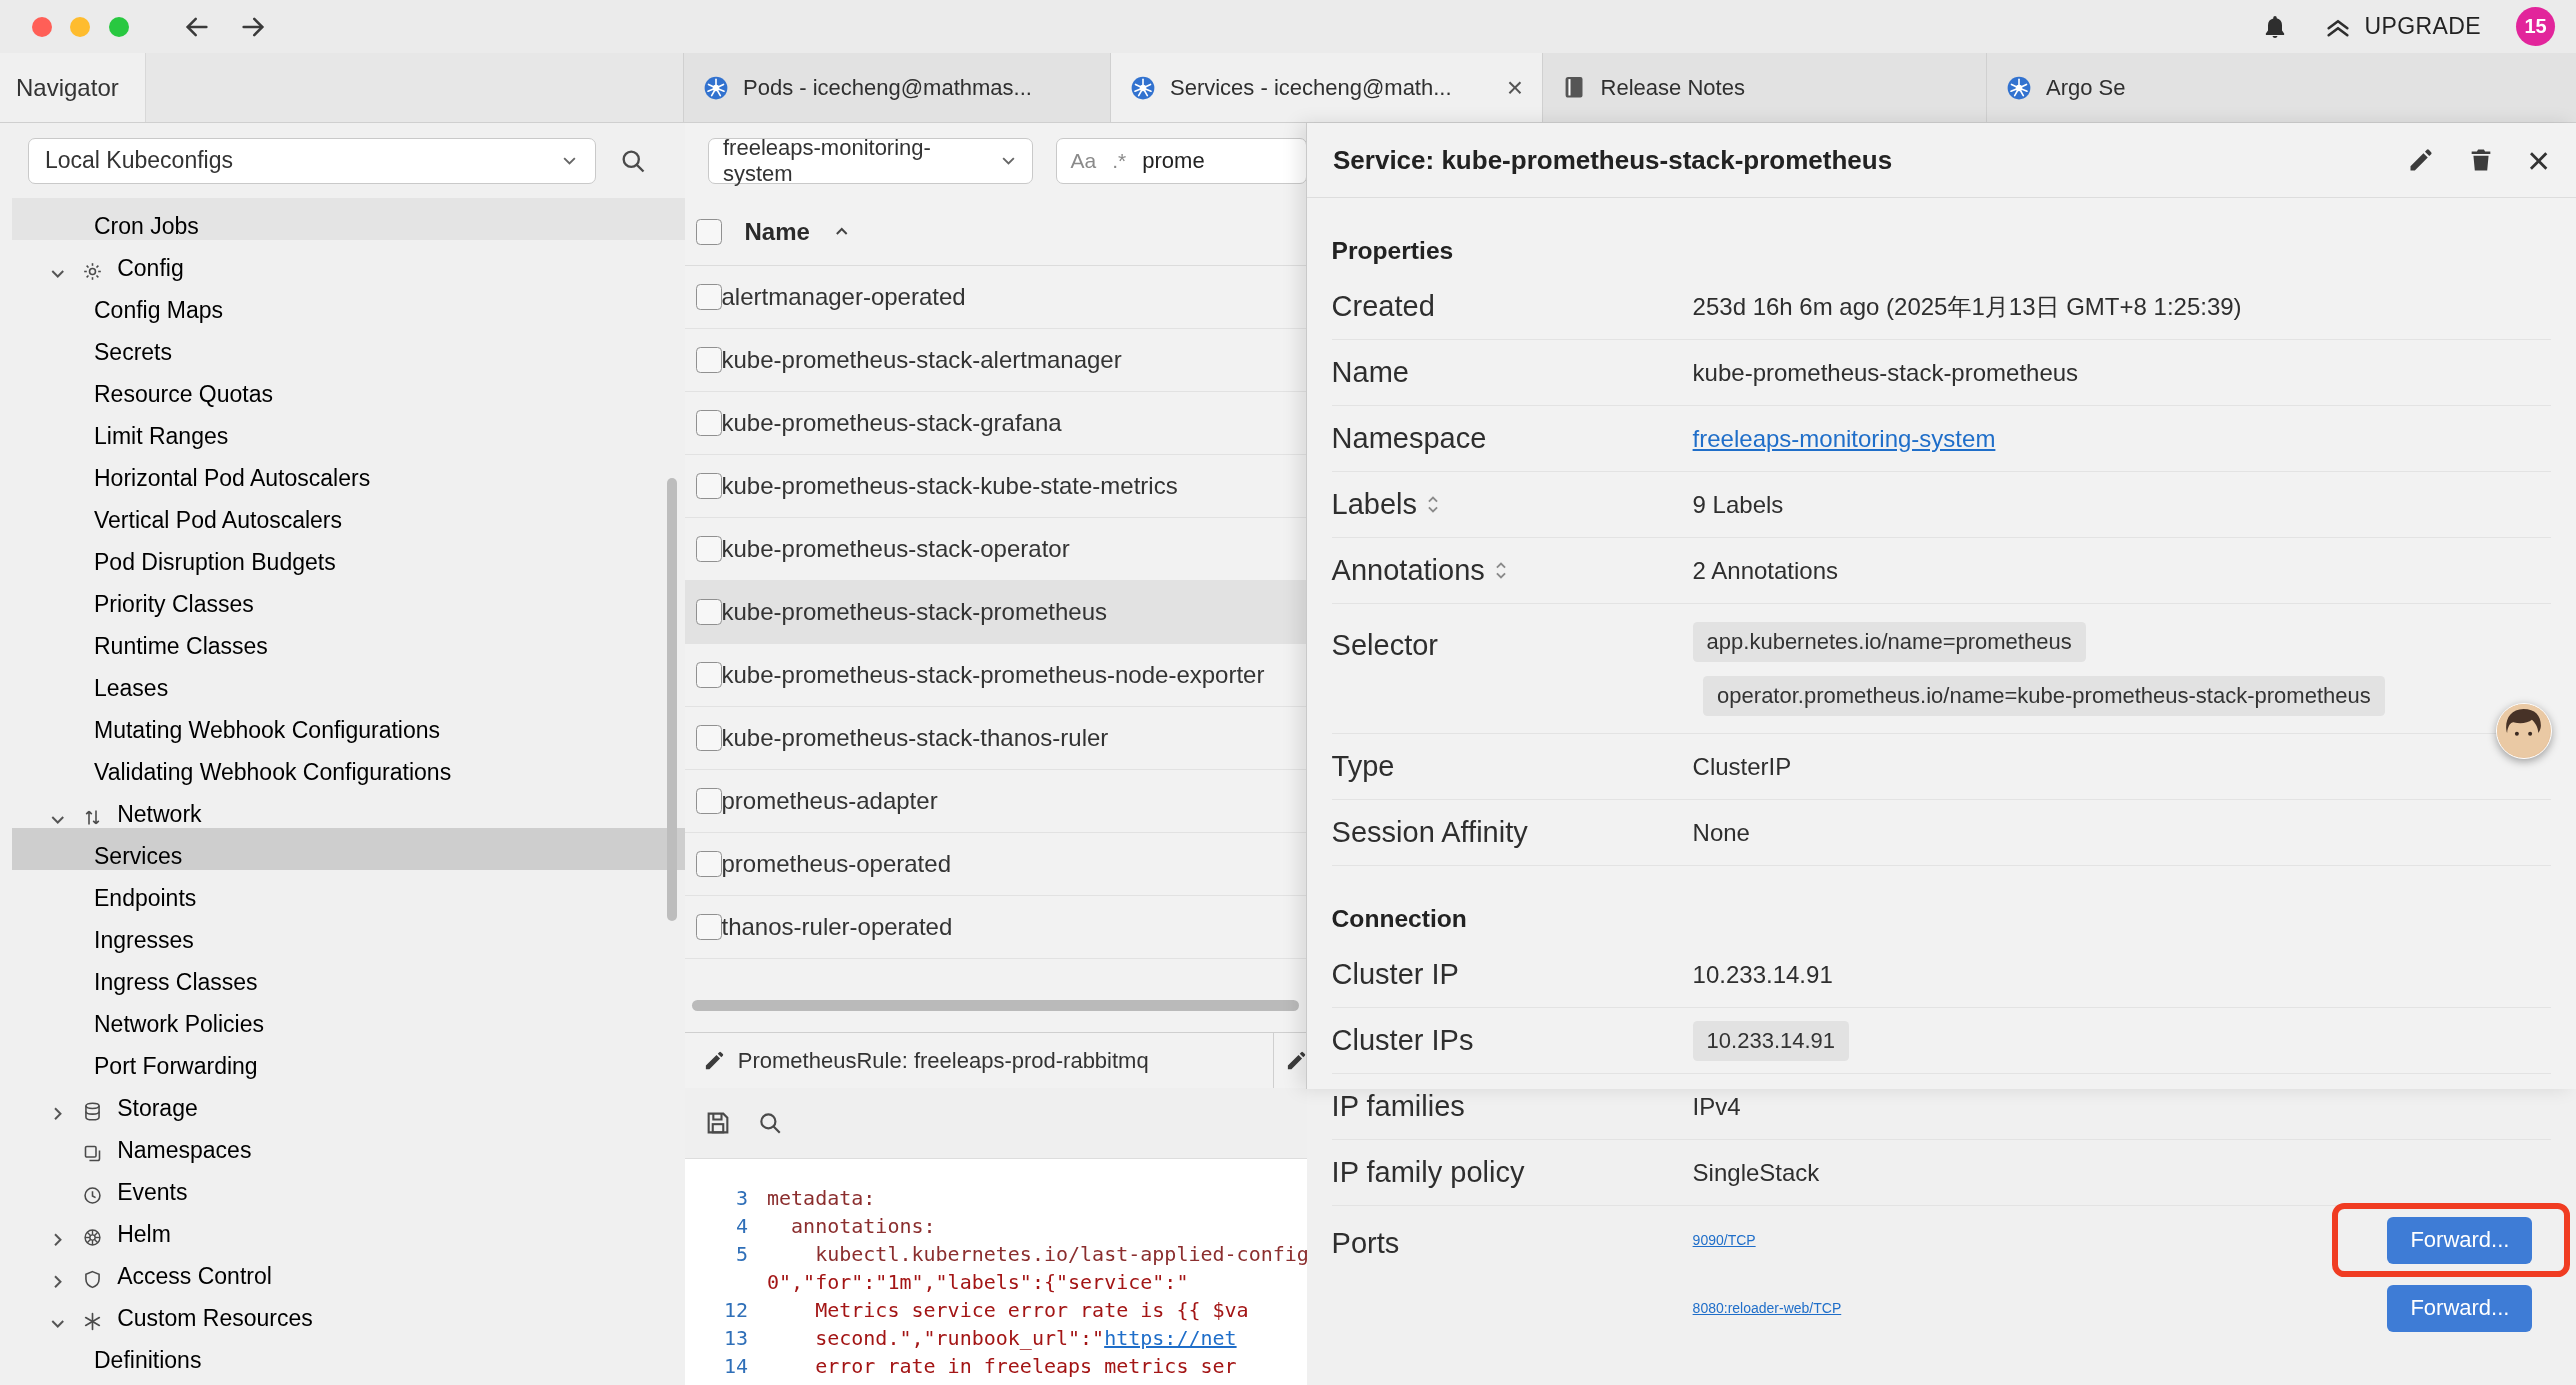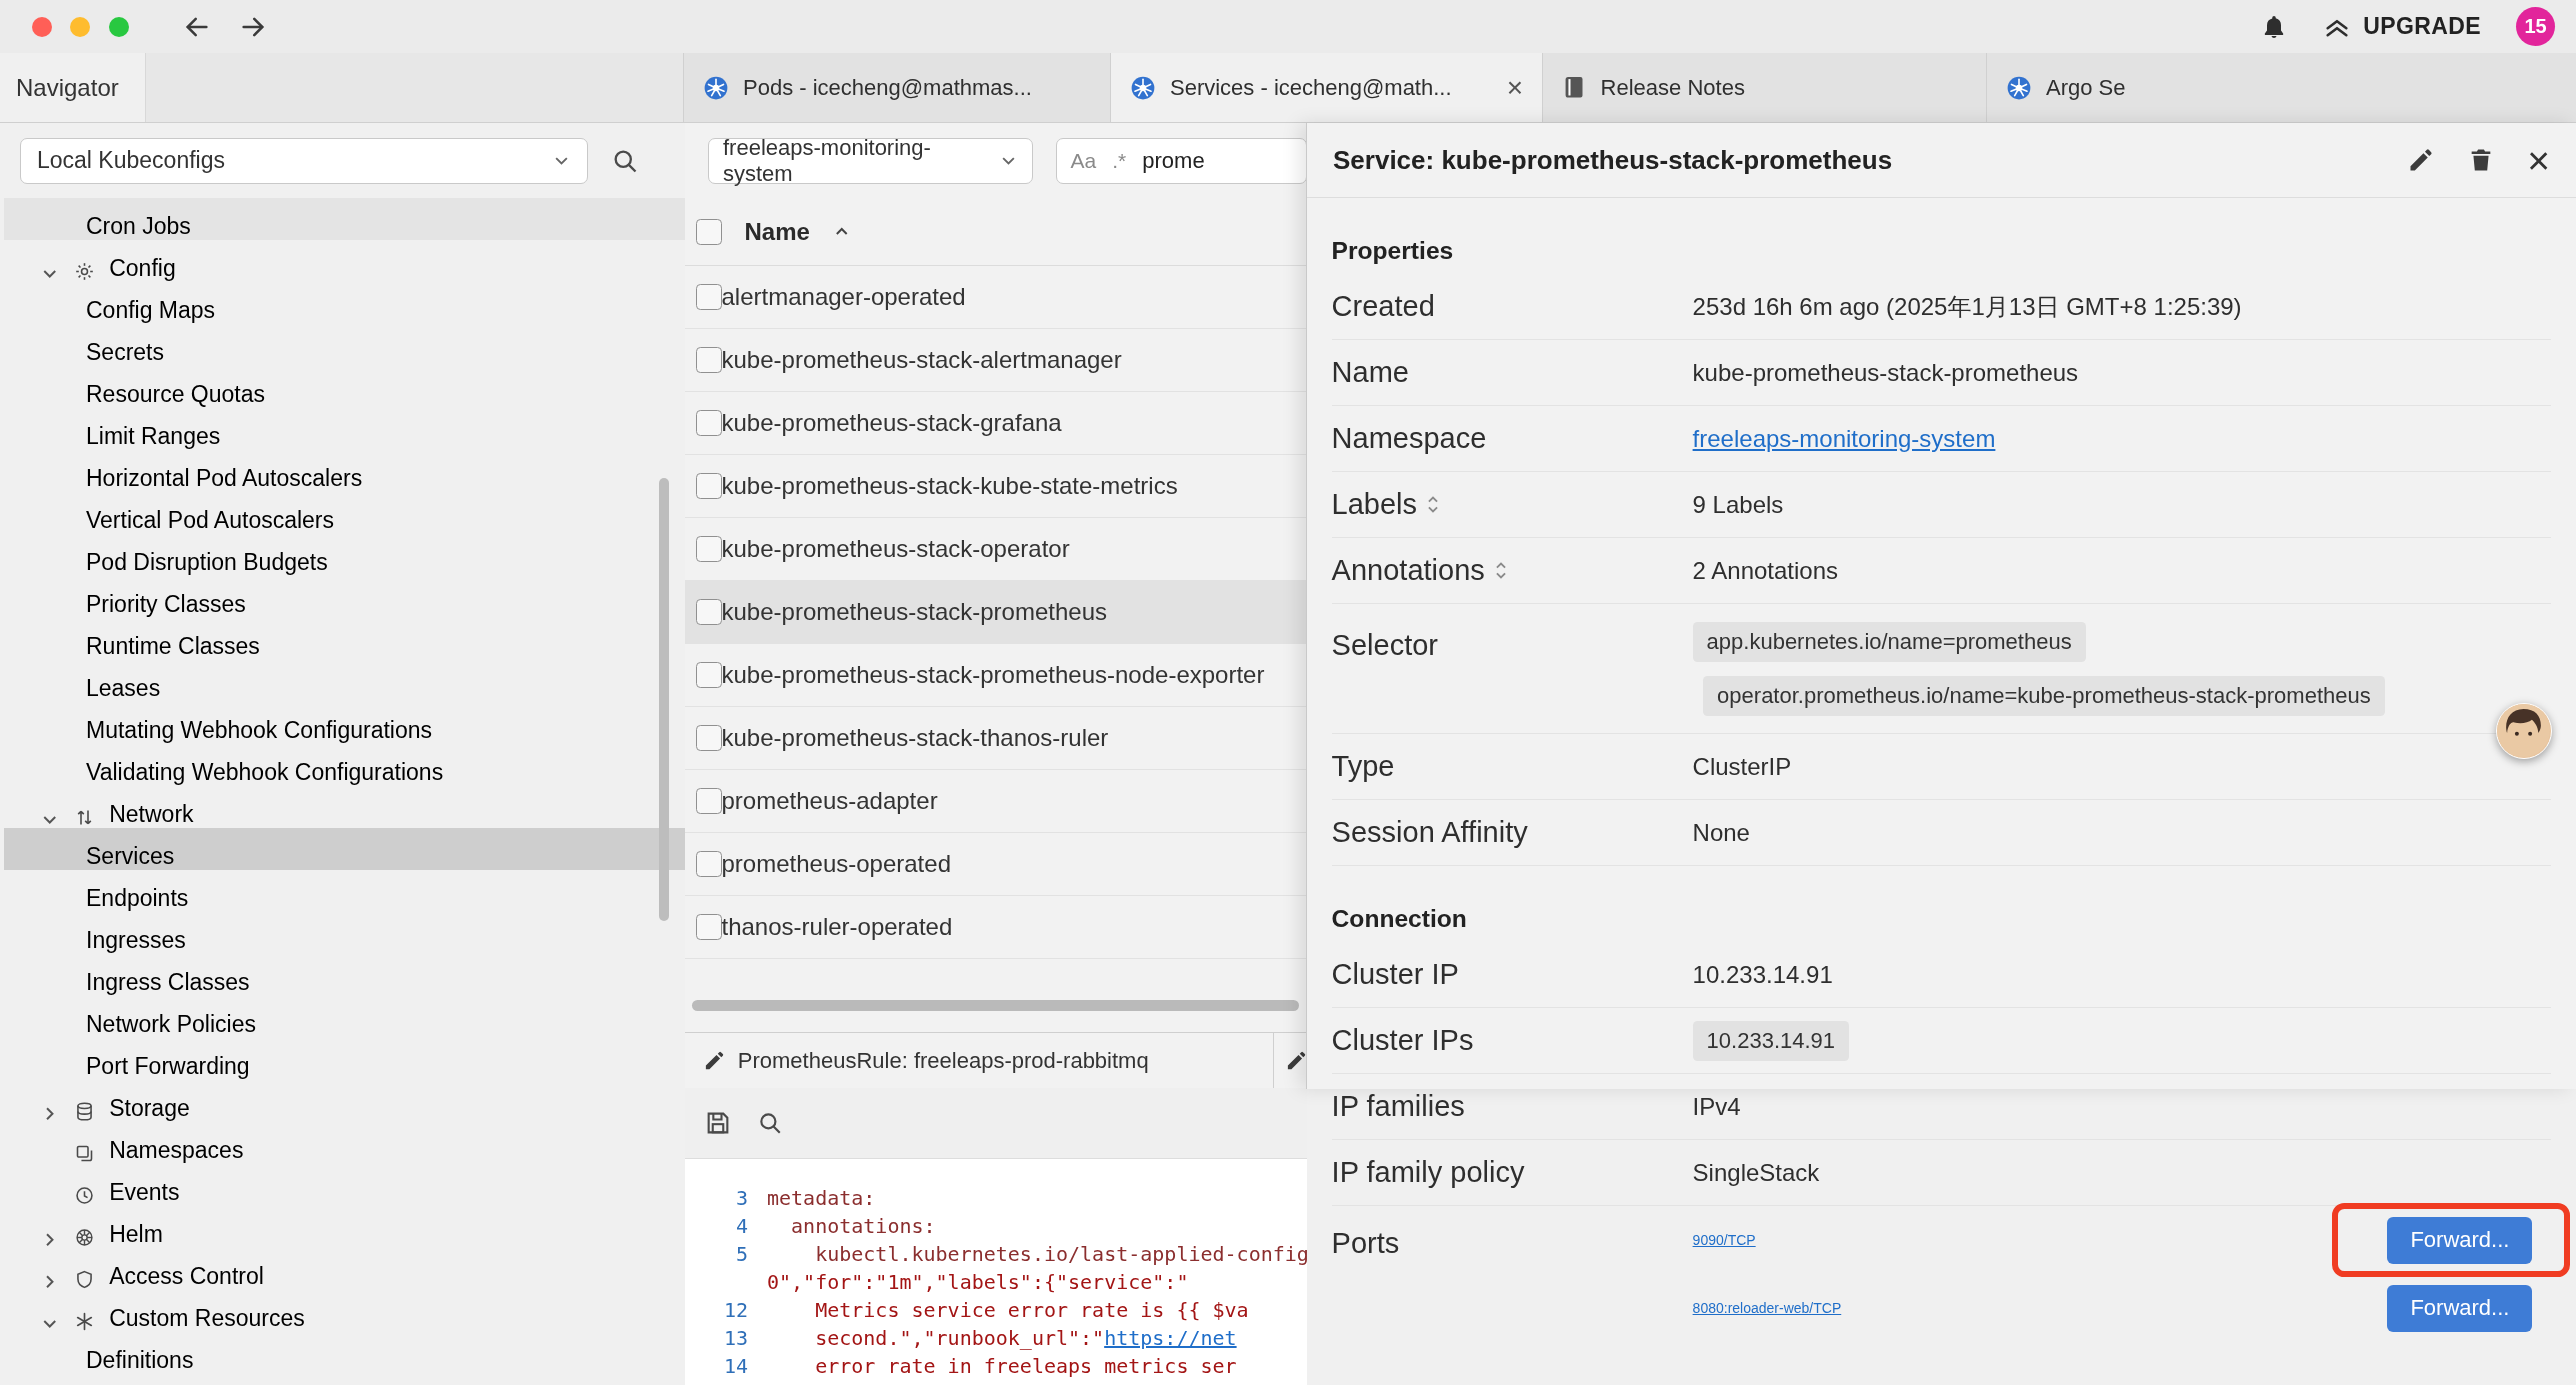--- a/index.html
+++ b/index.html
@@ -9,36 +9,36 @@
   button{font-family:inherit}
 
   
   .titlebar{position:absolute;left:0;top:0;width:100%;height:53px;background:#ebebeb;display:flex;align-items:center}
   .lights{display:flex;gap:18.4px;margin-left:32px}
   .light{width:20px;height:20px;border-radius:50%;display:inline-block}
   .light.red{background:#ff5f57}.light.yellow{background:#febc2e}.light.green{background:#28c840}
   .navbtns{display:flex;gap:26px;margin-left:53px}
   .iconbtn{background:none;border:none;cursor:pointer;display:flex;align-items:center;justify-content:center}
   .tb-right{margin-left:auto;display:flex;align-items:center;gap:35px;margin-right:21px}
-  .upgrade{display:flex;align-items:center;gap:12.3px;font-size:23px;font-weight:700;color:#222;letter-spacing:0.4px;background:none;border:none}
+  .upgrade{display:flex;align-items:center;gap:12.3px;font-size:23px;font-weight:400;color:#222;letter-spacing:0.4px;background:none;border:none}
   .badge{width:39px;height:39px;border-radius:50%;background:#e2259b;color:#ffffff;font-size:20px;font-weight:700;display:flex;align-items:center;justify-content:center}
 
   
   .tabbar{position:absolute;left:0;top:53px;width:100%;height:70px;background:#e7e7e7;border-bottom:1.8px solid #cfcfcf;display:flex}
   .navigator-tab{width:146px;background:#f0f0f0;display:flex;align-items:center;padding-left:16px;font-size:24px;color:#333;border-right:1.8px solid #d8d8d8}
   .tabbar-spacer{width:537px}
   .tab{display:flex;align-items:center;gap:14px;padding:0 19px;border-left:1.8px solid #d0d0d0;font-size:22px;color:#2f2f2f;background:#e2e2e2;overflow:hidden;white-space:nowrap}
   .tab.active{background:#f0f0f0}
   .tab.preview .tlabel{font-style:italic}
   .tab .tlabel{overflow:hidden;text-overflow:clip}
   .tab-close{margin-left:auto;font-size:28px;color:#555;line-height:1;background:none;border:none}
   .w1{width:427px}.w2{width:432px}.w3{width:444px}.w4{width:444px}.w5{flex:1;min-width:0;border-right:none}
 
   
-  .sidebar{position:absolute;left:4px;top:123px;width:685px;height:1263px;background:#f0f0f0;border-right:1.8px solid #d4d4d4;overflow:hidden}
+  .sidebar{position:absolute;left:12px;top:123px;width:685px;height:1263px;background:#f0f0f0;border-right:1.8px solid #d4d4d4;overflow:hidden}
   .side-toolbar{height:75px;display:flex;align-items:center;padding:0 16px;gap:23px}
   .kubeselect{width:568px;height:46px;background:#fff;border:1.8px solid #c9c9c9;border-radius:7px;display:flex;align-items:center;padding:0 16px;font-size:23px;color:#333;cursor:pointer}
   .kubeselect .cdn{margin-left:auto}
   .tree{position:relative}
   .titem{height:42px;display:flex;align-items:flex-end;font-size:23px;color:#000000;cursor:pointer;white-space:nowrap}
   .titem.child{padding-left:82px}
   .titem.top{padding-left:35px;gap:12.3px}
   .titem .chev{width:21px;display:flex;justify-content:center}
   .titem .ticon{width:24.6px;display:flex;justify-content:center}
   .titem.hl{background:#e4e4e4}

